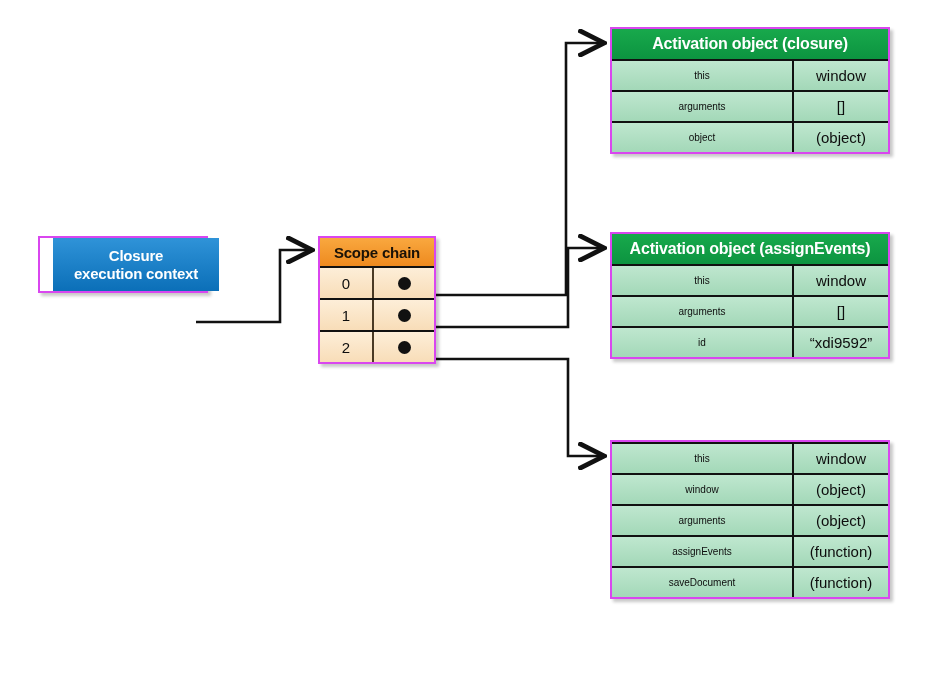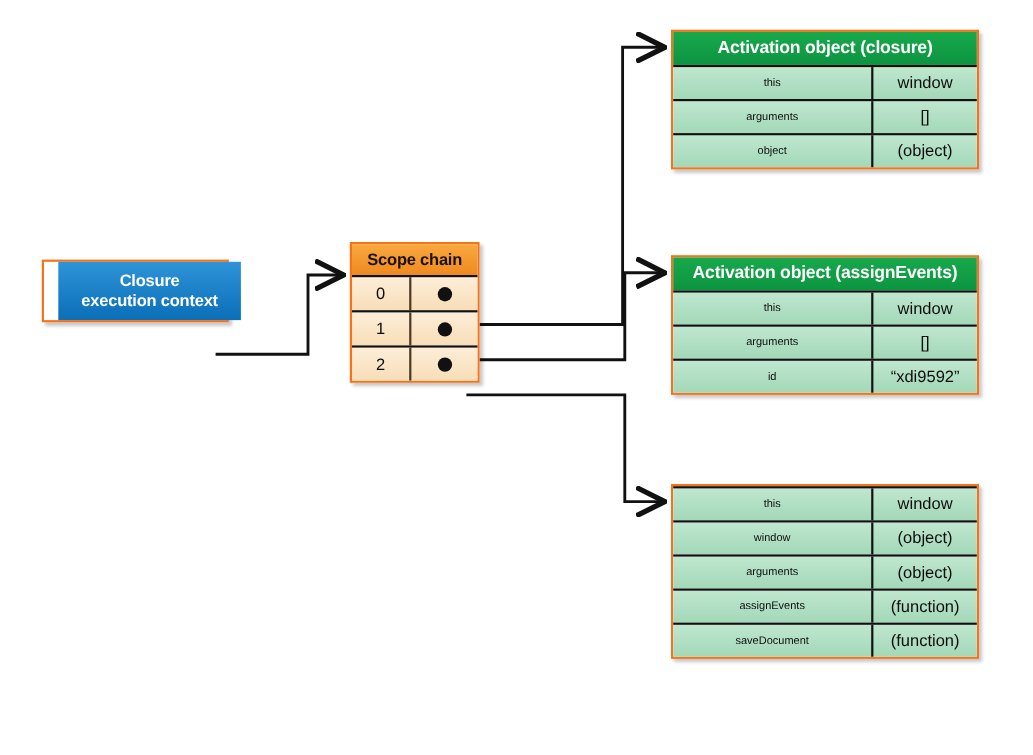--- a/index.html
+++ b/index.html
@@ -27,21 +27,21 @@
     top: 0;
     width: 939px;
     height: 686px;
     pointer-events: none;
   }
 
   
   .box {
     position: absolute;
     box-sizing: border-box;
-    border: 2px solid #f97316;
+    border: 2px solid #d946ef;
     box-shadow: 3px 3px 3px rgba(0,0,0,0.22);
     background: #ffffff;
   }
   .box .hdr {
     box-sizing: border-box;
     width: 100%;
     text-align: center;
     font-weight: bold;
     letter-spacing: -0.2px;
     white-space: nowrap;
@@ -118,21 +118,21 @@
     font-size: 15px;
   }
   #ctx-box .row .v {
     width: 54px;
     position: relative;
   }
 
   
   #scope-box {
     left: 318px;
-    top: 220px;
+    top: 236px;
     width: 118px;
   }
   #scope-box .hdr {
     height: 28px;
     background: linear-gradient(180deg, #f9a83f 0%, #ee8a1f 100%);
     color: #1a1207;
     font-size: 15px;
   }
   #scope-box .row {
     height: 32px;

